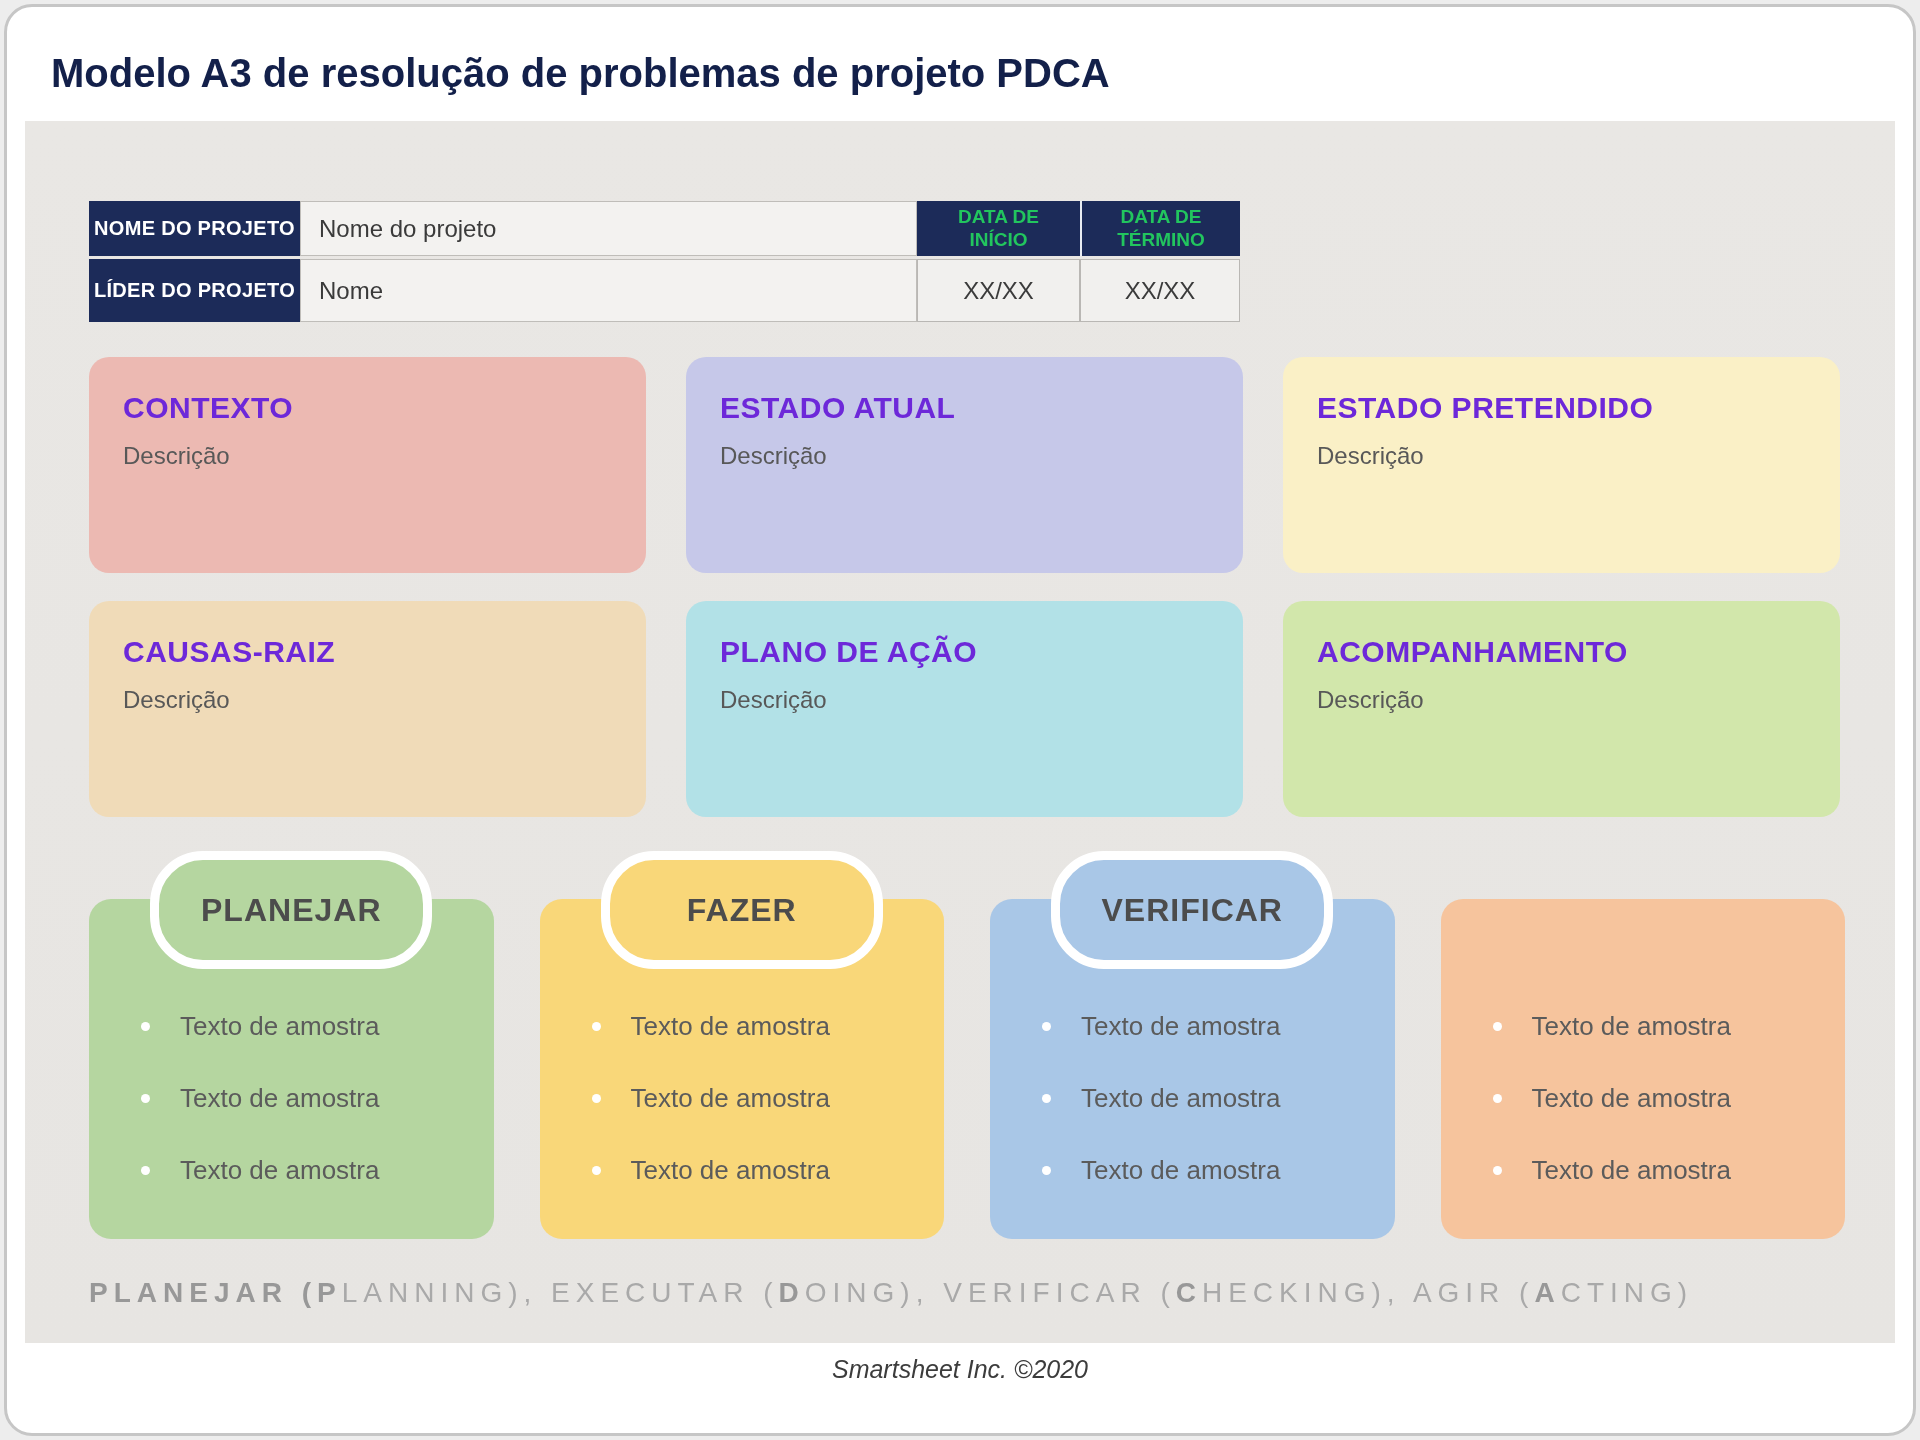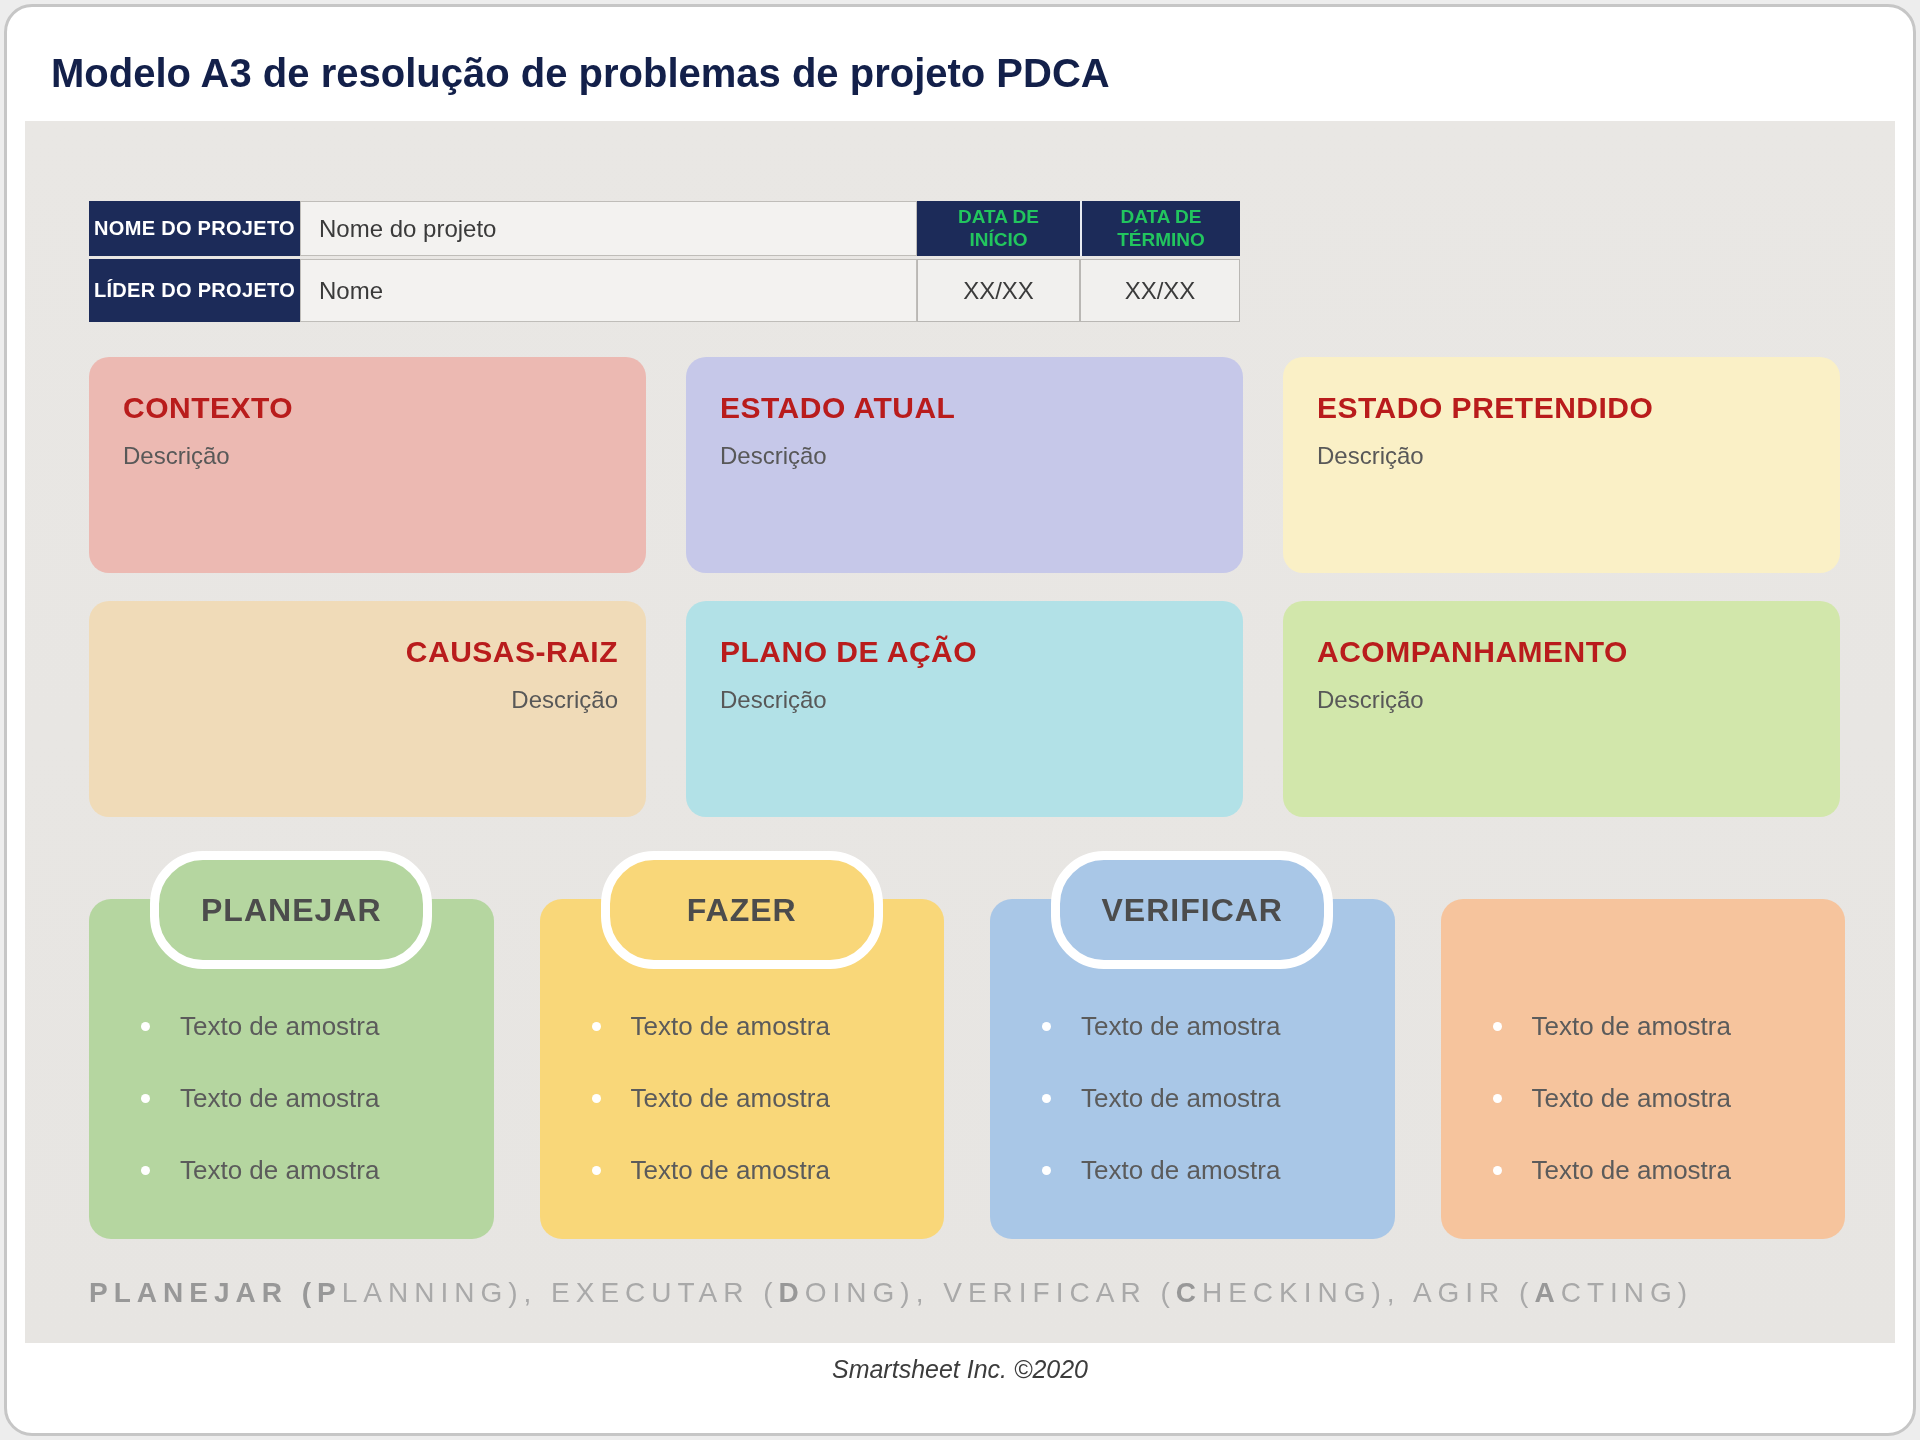--- a/index.html
+++ b/index.html
@@ -29,21 +29,21 @@
   .tcell{box-sizing:border-box;display:flex;align-items:center;}
   .tlabel{width:211px;background:#1c2b59;color:#ffffff;font-weight:700;font-size:20px;justify-content:center;text-align:center;letter-spacing:.3px;}
   .tvalue{width:617px;background:#f3f2f0;border:1px solid #bfbdb9;font-size:24px;color:#3a3a3a;padding-left:18px;}
   .thdr{width:163px;background:#1c2b59;color:#22c55e;font-weight:700;font-size:19px;line-height:1.18;justify-content:center;text-align:center;white-space:pre-line;}
   .thdr.end{width:160px;border-left:2px solid #e8ecf2;}
   .tdate{width:163px;background:#f1f0ee;border:1px solid #b9b7b4;justify-content:center;font-size:24px;color:#3b3b3b;}
   .tdate.end{width:160px;}
   
   .boxes{position:absolute;left:64px;top:236px;width:1751px;display:grid;grid-template-columns:repeat(3,557px);gap:28px 40px;}
   .box{height:216px;border-radius:20px;padding:34px 28px 0 34px;box-sizing:border-box;}
-  .box-title{font-size:30px;font-weight:700;color:#b91c1c;letter-spacing:.5px;}
+  .box-title{font-size:30px;font-weight:700;color:#6d28d9;letter-spacing:.5px;}
   .box-desc{margin-top:17px;font-size:24px;color:#585858;}
   
   .pdca{position:absolute;left:64px;top:730px;width:1756px;display:grid;grid-template-columns:repeat(4,1fr);gap:46px;}
   .pcol{position:relative;height:388px;}
   .pbody{position:absolute;left:0;right:0;top:48px;bottom:0;border-radius:22px;}
   .pill{
     position:absolute;top:0;left:50%;transform:translateX(-50%);
     width:282px;height:118px;box-sizing:border-box;
     border:9px solid #ffffff;border-radius:53px;
     display:flex;align-items:center;justify-content:center;
@@ -89,21 +89,21 @@
         <div class="box-desc">Descrição</div>
       </div>
       <div class="box" style="background: rgb(198, 200, 233);">
         <div class="box-title">ESTADO ATUAL</div>
         <div class="box-desc">Descrição</div>
       </div>
       <div class="box" style="background: rgb(250, 240, 198);">
         <div class="box-title">ESTADO PRETENDIDO</div>
         <div class="box-desc">Descrição</div>
       </div>
-      <div class="box" style="background: rgb(240, 219, 184); text-align: right;">
+      <div class="box" style="background: rgb(240, 219, 184);">
         <div class="box-title">CAUSAS-RAIZ</div>
         <div class="box-desc">Descrição</div>
       </div>
       <div class="box" style="background: rgb(178, 225, 231);">
         <div class="box-title">PLANO DE AÇÃO</div>
         <div class="box-desc">Descrição</div>
       </div>
       <div class="box" style="background: rgb(210, 231, 171);">
         <div class="box-title">ACOMPANHAMENTO</div>
         <div class="box-desc">Descrição</div>

